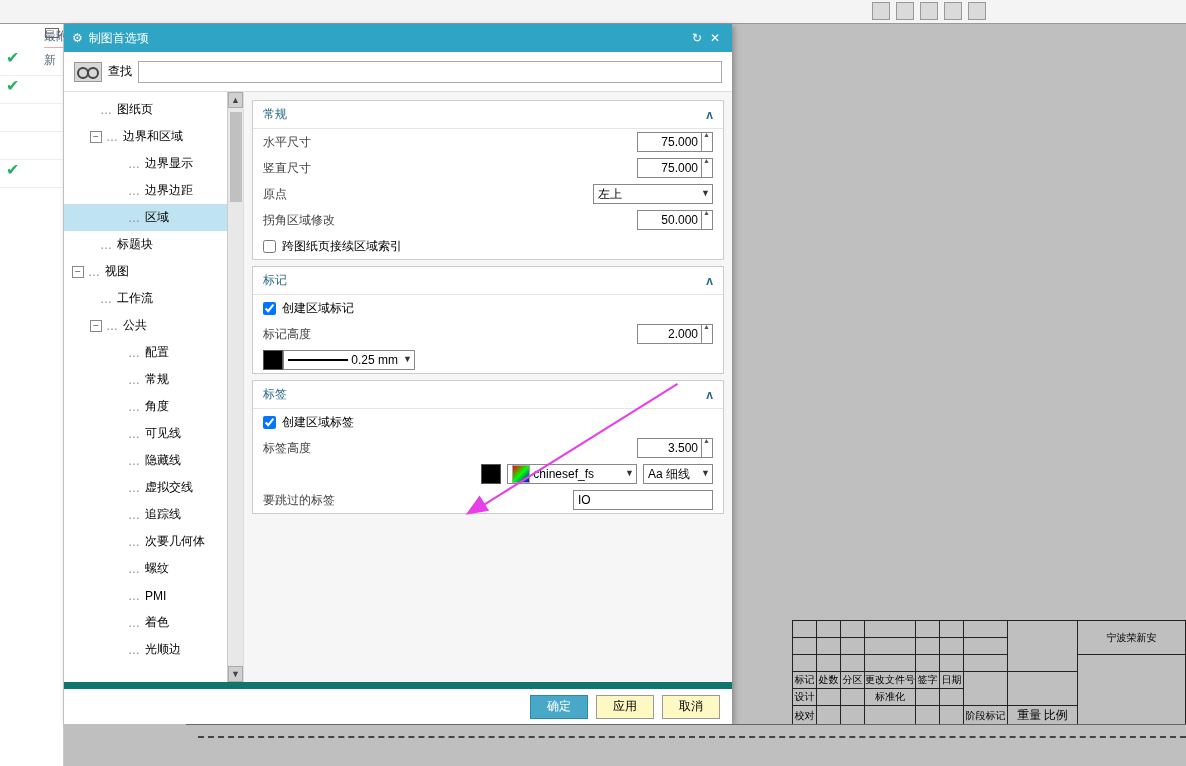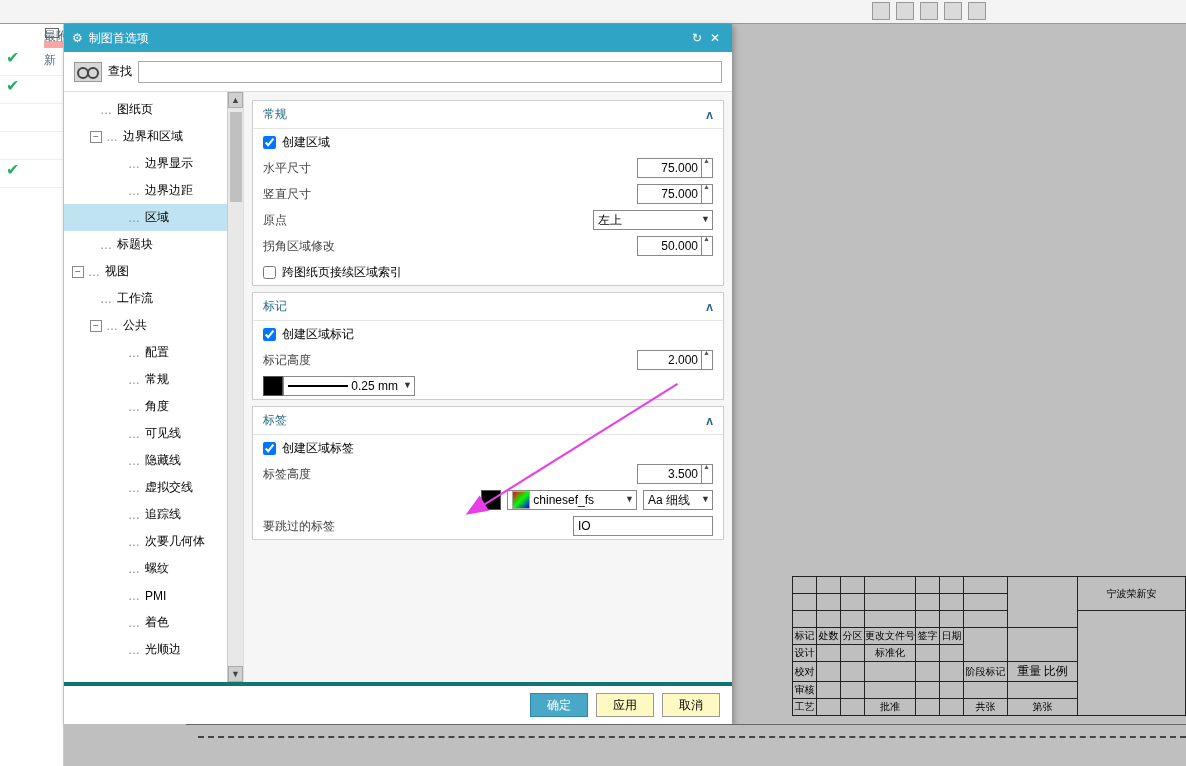--- a/index.html
+++ b/index.html
@@ -5,21 +5,21 @@
 * { box-sizing: border-box; margin: 0; padding: 0; font-family: "Microsoft YaHei", Arial, sans-serif; font-size: 12px; }
 body { background: #bfbfbf; width: 1186px; height: 766px; overflow: hidden; position: relative; }
 
 
 .top-toolbar { position: absolute; left:0; top:0; width:1186px; height:24px; background:#f4f4f4; border-bottom:1px solid #999; }
 .top-toolbar .icons { position:absolute; right:200px; top:2px; display:flex; gap:6px; }
 .tbicon { width:18px; height:18px; background:#dadada; border:1px solid #999; }
 
 
 .left-filter { position:absolute; left:0; top:24px; width:64px; height:742px; background:#fff; border-right:1px solid #ccc; }
-.left-filter .tabs { display:flex; height:24px; border-bottom:7px solid #fca5a5;margin-left:44px; }
+.left-filter .tabs { display:flex; height:24px; border-bottom:1px solid #fca5a5;margin-left:44px; }
 .left-filter .tab { flex:1; text-align:center; line-height:24px; color:#5b6b7b; }
 .left-filter .max { position:absolute; right:4px; top:4px; width:14px; height:10px; border:1px solid #666; }
 .left-filter .check { color:#27ae60; font-size:16px; padding:4px 2px; }
 .left-filter .cell { height:28px; border-bottom:1px solid #eee; padding-left:4px; }
 
 
 .dialog { position:absolute; left:64px; top:24px; width:668px; height:700px; background:#fff; box-shadow:2px 2px 6px rgba(0,0,0,.3); display:flex; flex-direction:column; }
 .titlebar { height:28px; background:#2fa4c4; color:#fff; display:flex; align-items:center; padding:0 8px; }
 .titlebar .gear { margin-right:6px; }
 .titlebar .title { flex:1; }
@@ -58,30 +58,30 @@
 .numwrap .spin { position:absolute; right:0; top:0; width:12px; height:20px; border-left:1px solid #888; }
 .numwrap .spin:before { content:"▲"; position:absolute; top:-1px; left:1px; font-size:7px; color:#555; }
 .select { height:20px; border:1px solid #888; background:#fff; padding:0 16px 0 4px; position:relative; display:inline-flex; align-items:center; min-width:120px; }
 .select .dd { position:absolute; right:2px; top:3px; font-size:9px; color:#333; }
 .cb { display:flex; align-items:center; gap:6px; }
 .cb input { width:13px; height:13px; }
 .swatch { width:20px; height:20px; background:#000; border:1px solid #555; }
 .line-sample { width:60px; height:0; border-top:2px solid #000; }
 .fonticon { width:18px; height:18px; border:1px solid #aaa; background:linear-gradient(135deg,#f00,#0f0,#00f); }
 
-.footer { height:42px; border-top:4px solid #0f766e; display:flex; justify-content:flex-end; align-items:center; gap:8px; padding-right:12px; background:#fff; }
+.footer { height:42px; border-top:7px solid #0f766e; display:flex; justify-content:flex-end; align-items:center; gap:8px; padding-right:12px; background:#fff; }
 .btn { height:24px; padding:0 16px; border:1px solid #999; background:#fef9c3; cursor:pointer; }
 .btn.primary { background:#49a8c8; color:#fff; border-color:#2b8aac; }
 
 
 .canvas { position:absolute; left:64px; top:724px; width:1122px; height:42px; background:#bfbfbf; }
 .paper-edge { position:absolute; left:186px; top:724px; width:1000px; height:40px; border-top:1px solid #666; }
 .dashed { position:absolute; left:198px; top:736px; width:988px; border-top:2px dashed #444; }
 
-.titleblock { position:absolute; left:792px; top:576px; width:394px; height:140px; background:#bfbfbf; }
+.titleblock { position:absolute; left:792px; top:620px; width:394px; height:140px; background:#bfbfbf; }
 .titleblock table { border-collapse:collapse; width:100%; height:100%; }
 .titleblock td { border:1px solid #222; text-align:center; font-size:10px; font-family:"SimSun", serif; padding:0; height:16px; white-space:nowrap; overflow:hidden; }
 .titleblock .narrow { width:24px; }
 .titleblock .med { width:44px; }
 
 
 .arrowline { position:absolute; left:474px; top:510px; width:240px; height:2px; background:#e83ee8; transform-origin:left center; transform:rotate(-32deg); }
 .arrowhead { position:absolute; left:464px; top:500px; width:0; height:0; border-right:22px solid #e83ee8; border-top:9px solid transparent; border-bottom:9px solid transparent; transform:rotate(-32deg); }
 
 
@@ -245,26 +245,20 @@
       </div>
     </div>
 
     <div class="panels">
 
       <div class="panel">
         <div class="phead">
           <span class="ptitle">常规</span>
           <span class="chevron">ʌ</span>
         </div>
-        <div class="row">
-            <label class="cb">
-              <input type="checkbox" checked="" style="">
-              <span>创建区域</span>
-            </label>
-          </div>
         <div class="row">
             <span class="lbl">水平尺寸</span>
             <span class="numwrap"><input type="text" value="75.000" style=""><span class="spin"></span></span>
           </div>
         <div class="row">
             <span class="lbl">竖直尺寸</span>
             <span class="numwrap"><input type="text" value="75.000" style=""><span class="spin"></span></span>
           </div>
         <div class="row">
             <span class="lbl">原点</span>

